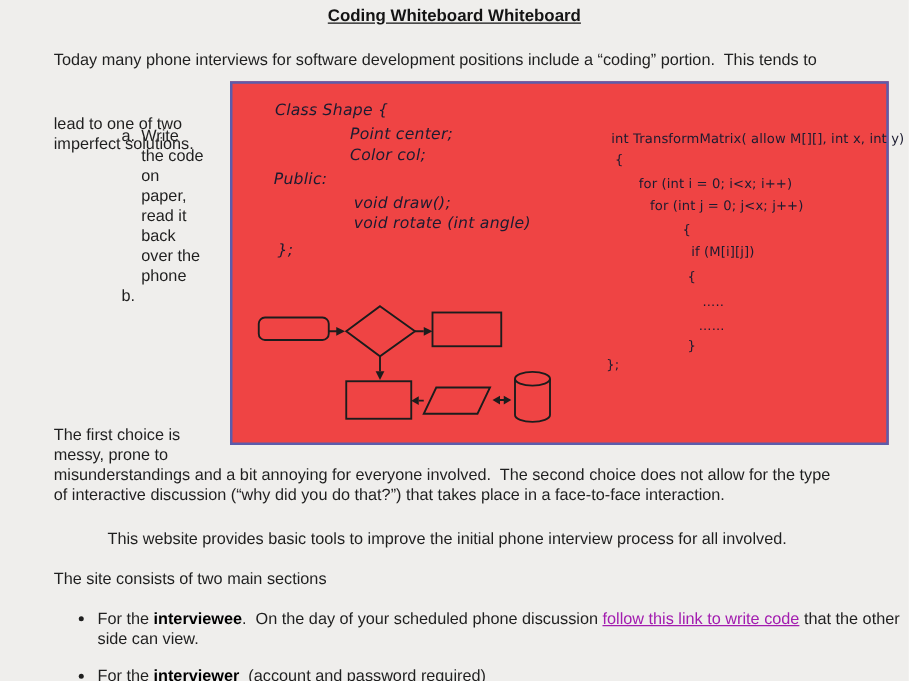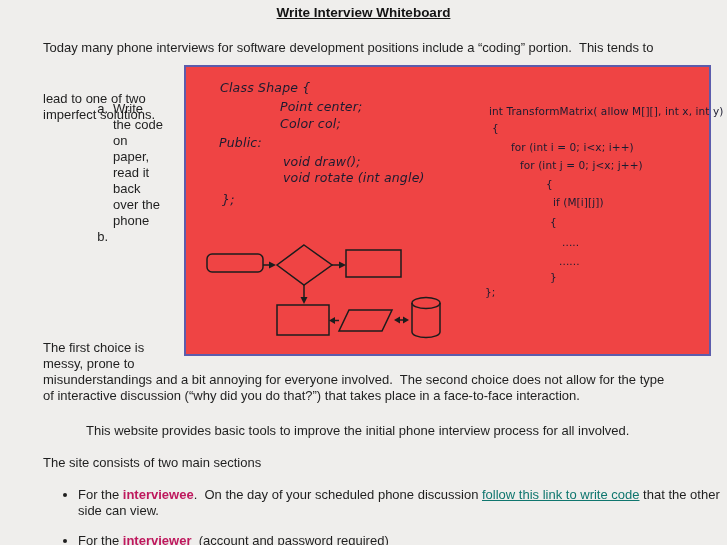--- a/index.html
+++ b/index.html
@@ -21,37 +21,37 @@
   .opt { display:flex; }
   .opt-label { flex:0 0 16px; width:16px; text-align:right; }
   .opt-text { margin-left:5px; width:50px; }
   .p2-narrow { left:43px; top:340px; width:112px; }
   .p2-wide { left:43px; top:372px; width:632px; }
   .p3 { left:43px; top:423px; white-space:nowrap;margin-left:43px; }
   .p4 { left:43px; top:455px; white-space:nowrap; }
   .bullets { position:absolute; left:43px; top:487px; width:650px; margin:0; padding-left:35px; }
   .bullets li { margin:0; }
   .bullets li + li { margin-top:14px; }
-  .em { font-weight:bold; color:#be185d; }
-  .link { color:#0f766e; text-decoration:underline; cursor:pointer; }
+  .em { font-weight:bold; color:#000000; }
+  .link { color:#a21caf; text-decoration:underline; cursor:pointer; }
   .whiteboard {
     position:absolute; left:184px; top:65px; width:523px; height:287px;
     background:#ef4444; border:2px solid #5c5cac;
   }
   .wb-line { position:absolute; white-space:nowrap; color:#1b1b30; }
   .hand { font-family:"DejaVu Sans", sans-serif; font-style:italic; font-size:12.5px; letter-spacing:0.2px; }
   .print { font-family:"DejaVu Sans", sans-serif; font-size:10.5px; letter-spacing:0.1px; }
   .flowchart { position:absolute; left:0; top:0; }
 </style>
 </head>
 <body>
 
 <div class="page">
 
-  <h1 class="page-title">Write Interview Whiteboard</h1>
+  <h1 class="page-title">Coding Whiteboard Whiteboard</h1>
 
   <div class="txt intro-line">Today many phone interviews for software development positions include a “coding” portion.&nbsp; This tends to</div>
   <div class="txt intro-cont">lead to one of two imperfect solutions.</div>
 
   <ol class="options">
     <li class="opt">
       <span class="opt-label">a.</span>
       <span class="opt-text">Write the code on paper, read it back over the phone</span>
     </li>
     <li class="opt">

